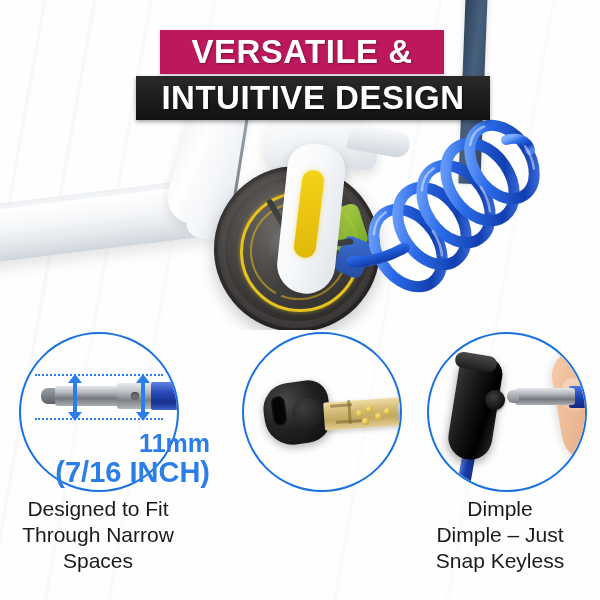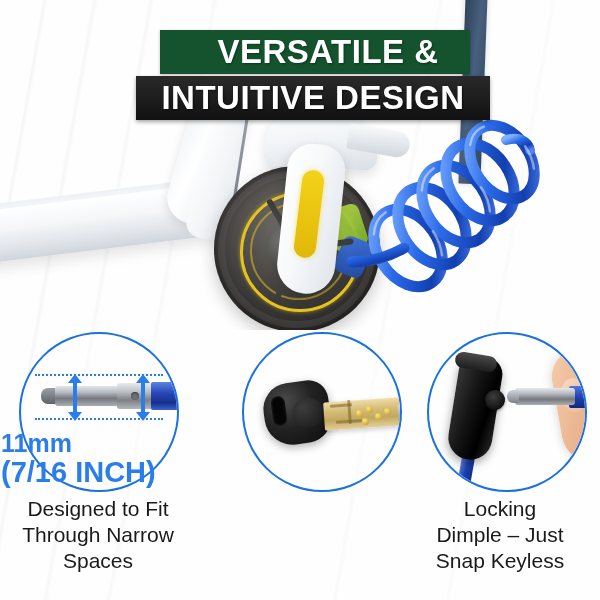--- a/index.html
+++ b/index.html
@@ -96,21 +96,21 @@
     border-radius:26px 26px 30px 30px;transform:rotate(6deg);
     box-shadow:0 4px 12px rgba(0,0,0,.16);}
   .brake-cable{position:absolute;left:236px;top:104px;width:3px;height:150px;
     background:linear-gradient(180deg,#9aa3ad,#6e7680);transform:rotate(9deg);border-radius:2px;}
 
   
   .coil{position:absolute;left:0;top:0;width:600px;height:330px;pointer-events:none;}
 
   
   .banner-blue{position:absolute;left:160px;top:30px;width:284px;height:44px;
-    background:#14532d;box-shadow:0 1px 3px rgba(0,0,0,.25);padding-left:26px;}
+    background:#be185d;box-shadow:0 1px 3px rgba(0,0,0,.25);}
   .banner-blue span{display:block;text-align:center;line-height:44px;
     font-size:33px;font-weight:bold;color:#fff;letter-spacing:.5px;
     text-shadow:1px 1px 2px rgba(0,0,0,.35);}
   .banner-black{position:absolute;left:136px;top:76px;width:354px;height:44px;
     background:linear-gradient(180deg,#2a2a2a,#111111);box-shadow:0 2px 4px rgba(0,0,0,.35);}
   .banner-black span{display:block;text-align:center;line-height:44px;
     font-size:33px;font-weight:bold;color:#fff;letter-spacing:.5px;
     text-shadow:1px 1px 2px rgba(0,0,0,.55);}
 
   
@@ -137,21 +137,21 @@
   .pin-collar{position:absolute;left:130px;top:48px;width:30px;height:28px;
     background:linear-gradient(180deg,#5e82e0 0%,#2747b8 40%,#17308c 75%,#3d63cf 100%);
     border-radius:2px;}
   .dimarrow{position:absolute;width:4px;background:#2b7de9;}
   .da1{left:52px;top:44px;height:36px;}
   .da2{left:120px;top:44px;height:36px;}
   .ahead{position:absolute;width:0;height:0;border-left:7px solid transparent;
     border-right:7px solid transparent;}
   .ah-up{border-bottom:9px solid #2b7de9;}
   .ah-dn{border-top:9px solid #2b7de9;}
-  .meas{position:absolute;left:1px;width:200px;text-align:left;
+  .meas{position:absolute;left:10px;width:200px;text-align:right;
     color:#2b7de9;font-weight:bold;}
   .meas1{top:97px;font-size:25px;}
   .meas2{top:124px;font-size:29px;}
 
   
   .key-head{position:absolute;left:20px;top:48px;width:66px;height:62px;
     background:radial-gradient(circle at 34% 28%, #4a4a4a 0%, #222 45%, #0c0c0c 100%);
     border-radius:26px 20px 24px 28px;transform:rotate(-8deg);
     box-shadow:0 3px 8px rgba(0,0,0,.3);}
   .key-slot{position:absolute;left:28px;top:62px;width:14px;height:30px;
@@ -326,18 +326,18 @@
       <div class="c3-collar"></div>
       <div class="c3-pin"></div>
       <div class="c3-pin-tip"></div>
       <div class="c3-cable"></div>
       <div class="lock-body"></div>
       <div class="lock-cap"></div>
       <div class="lock-port"></div>
     </div>
   </div>
   <div class="caption cap3">
-    <div>Locking</div>
+    <div>Dimple</div>
     <div>Dimple – Just</div>
     <div>Snap Keyless</div>
   </div>
 
 </div>
 
 </body></html>

